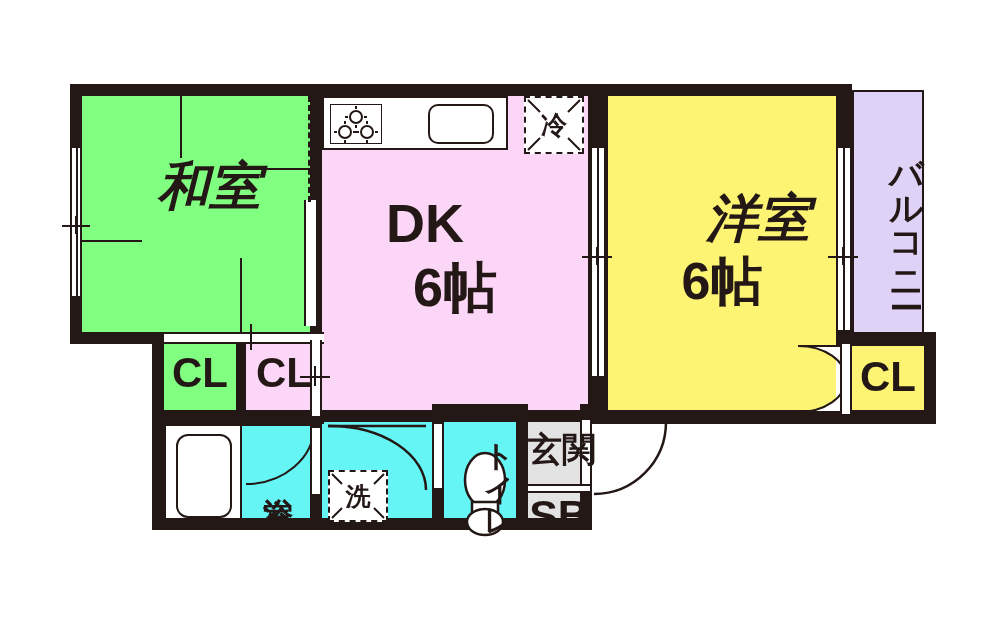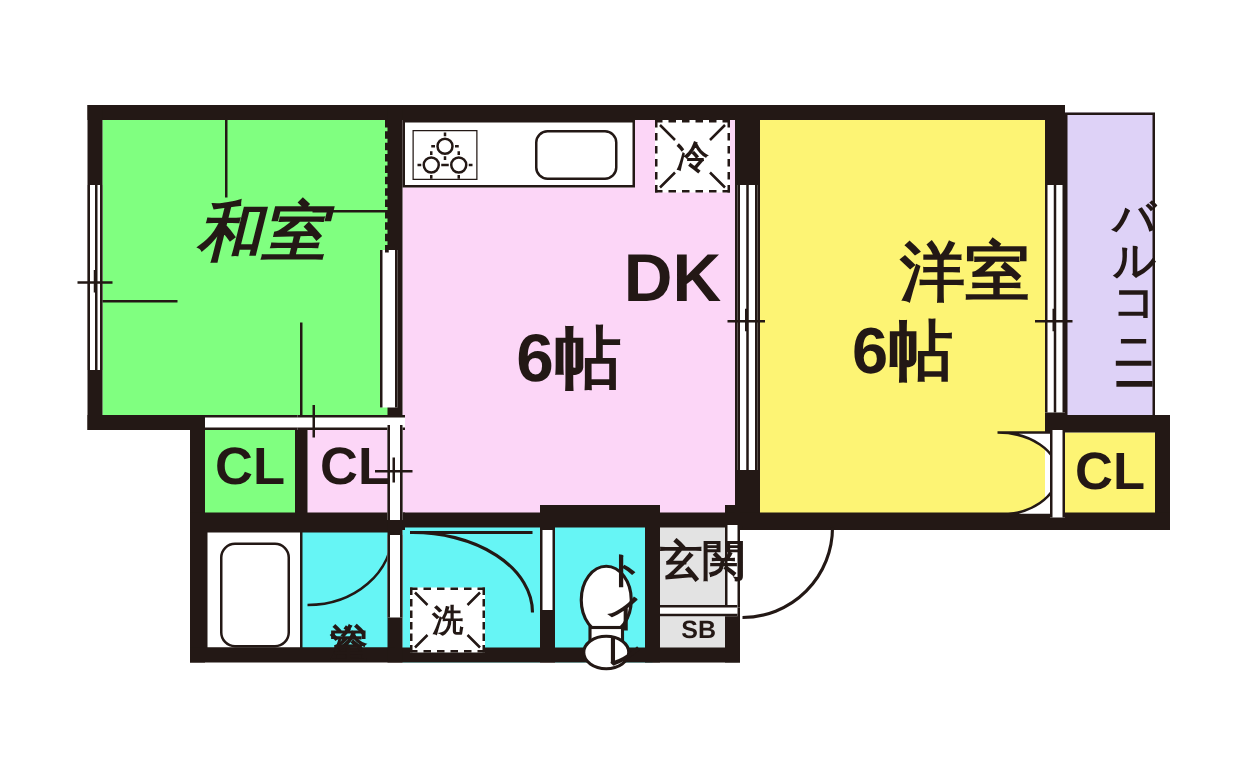--- a/index.html
+++ b/index.html
@@ -277,33 +277,33 @@
 
   <svg class="arc" viewBox="0 0 72 62" width="72" height="62" style="left:244px; top:424px;">
     <g fill="none" stroke="#231815" stroke-width="2">
       <path d="M70 2 A68 58 0 0 1 2 60" transform="translate(0,0)"></path>
     </g>
   </svg>
   <div class="leafV" style="left:310px; top:428px; width:12px; height:66px; background:#ffffff;"></div>
 
   <div class="lbl big" style="left:92px; top:160px; width:234px;font-style:italic;">和室</div>
 
-  <div class="lbl big2" style="left:335px; top:196px; width:242px;text-align:right;">DK</div>
+  <div class="lbl big2" style="left:304px; top:196px; width:242px;">DK</div>
   <div class="lbl big2" style="left:322px; top:260px; width:266px;">6帖</div>
 
-  <div class="lbl big" style="left:636px; top:192px; width:272px;">洋室</div>
+  <div class="lbl big" style="left:622px; top:192px; width:272px;font-style:italic;">洋室</div>
   <div class="lbl big" style="left:608px; top:255px; width:228px;">6帖</div>
 
   <div class="lbl-v mid" style="left:852px; top:96px; width:72px; height:232px; display:flex; align-items:flex-start; justify-content:center;">バルコニー</div>
 
   <div class="lbl-v small" style="left:246px; top:430px; width:64px; height:88px; display:flex; align-items:center; justify-content:center;">浴室</div>
 
   <div class="lbl-v small" style="left:452px; top:424px; width:62px; height:96px; display:flex; align-items:flex-start; justify-content:center;">トイレ</div>
 
   <div class="lbl mid" style="left:528px; top:432px; width:62px;">玄関</div>
 
   <div class="lbl" style="left:164px; top:352px; width:72px; font-size:42px;">CL</div>
   <div class="lbl" style="left:246px; top:352px; width:76px; font-size:42px;">CL</div>
   <div class="lbl" style="left:852px; top:356px; width:72px; font-size:42px;">CL</div>
 
-  <div class="lbl" style="left:528px; top:494px; width:62px; font-size:20px;">SB</div>
+  <div class="lbl" style="left:528px; top:494px; width:62px; font-size:43px;">SB</div>
 
 </div>
 
 </body></html>

